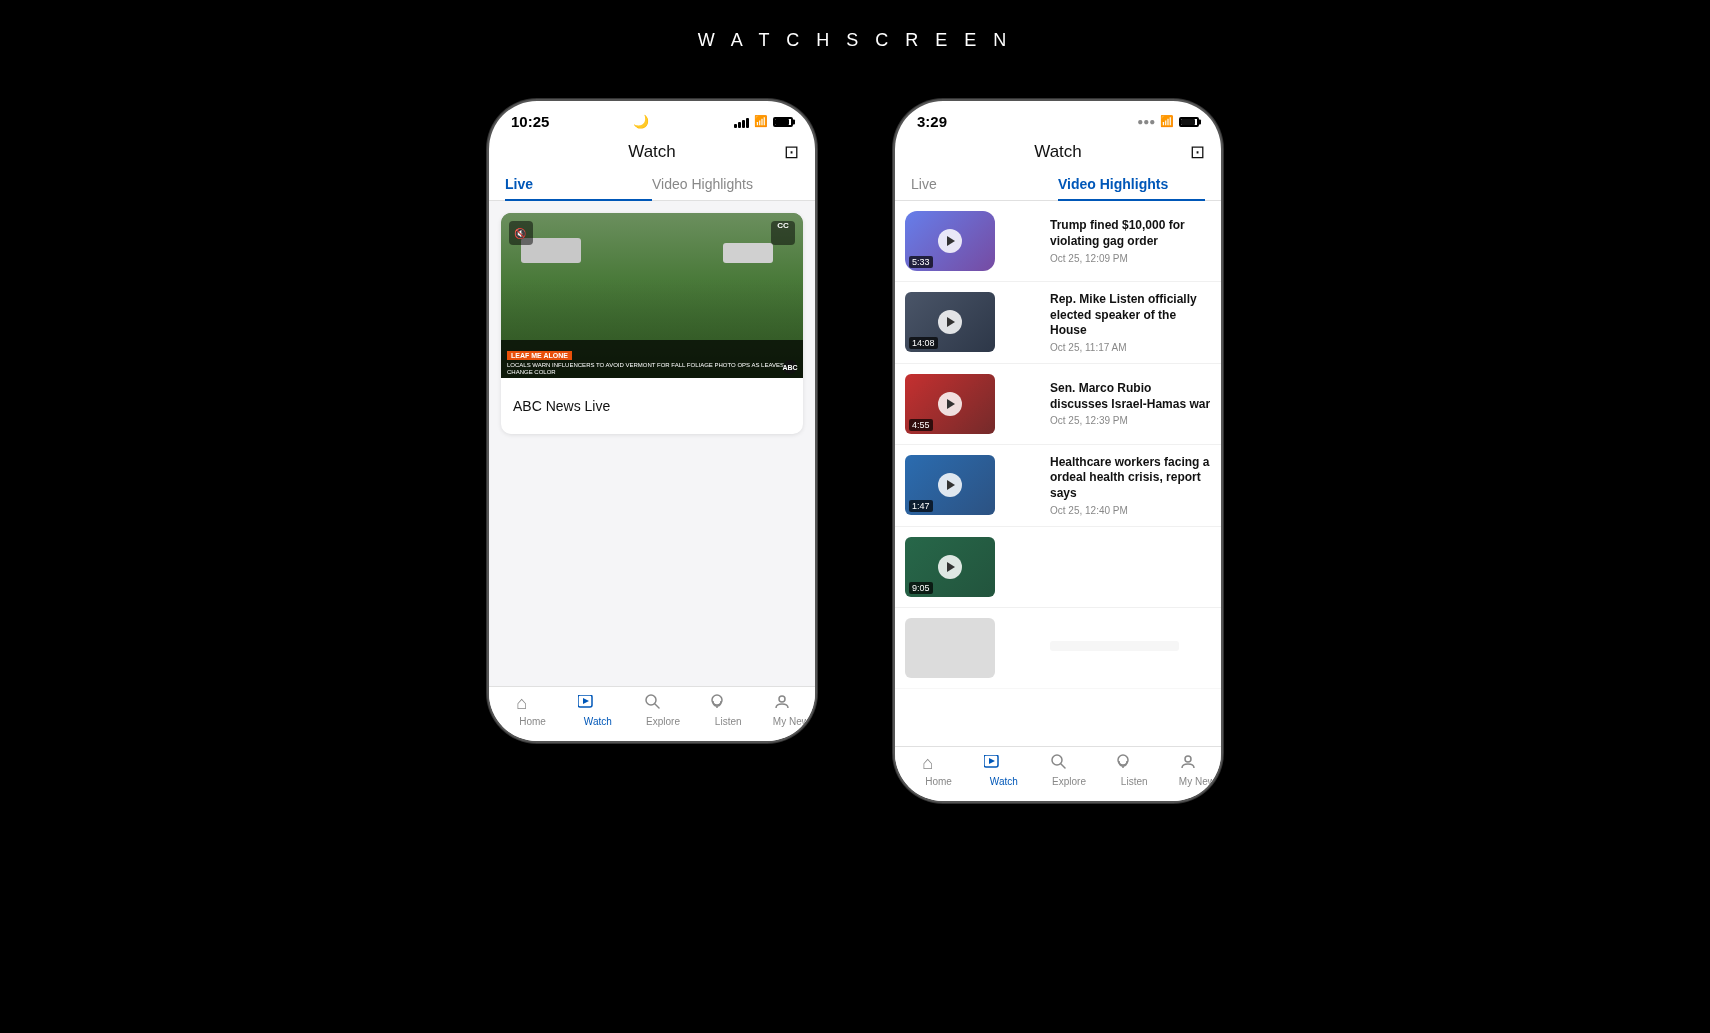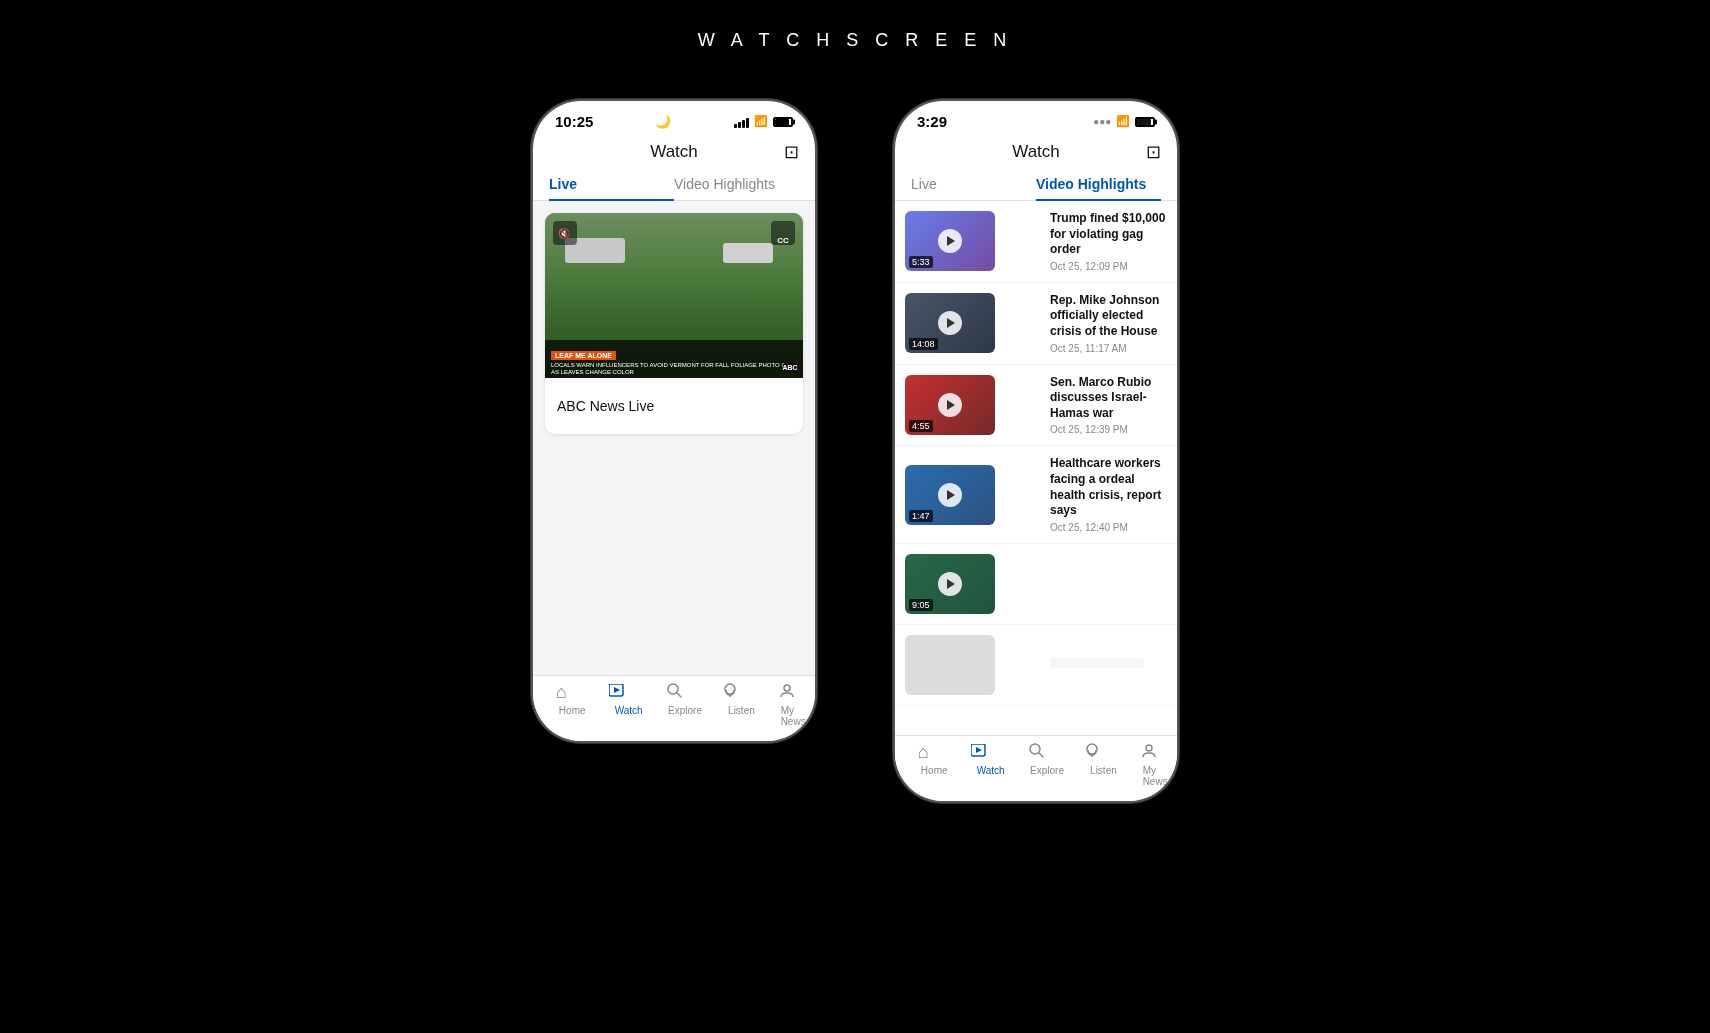--- a/index.html
+++ b/index.html
@@ -30,21 +30,21 @@
     }
     .phones-container {
       display: flex;
       gap: 80px;
       align-items: flex-start;
     }
     
     .phone {
       background: #fff;
       border-radius: 48px;
-      width: 282px;
+      width: 326px;
       min-height: 640px;
       position: relative;
       box-shadow: 0 0 0 2px #555, 0 0 0 3px #333;
       overflow: hidden;
       display: flex;
       flex-direction: column;
     }
     .phone-inner {
       display: flex;
       flex-direction: column;
@@ -195,21 +195,21 @@
       width: 24px; height: 24px;
       display: flex; align-items: center; justify-content: center;
       color: #fff; font-size: 10px;
     }
     .video-cc-btn {
       position: absolute;
       top: 8px; right: 8px;
       background: rgba(0,0,0,0.5);
       border-radius: 4px;
       width: 24px; height: 24px;
-      display: flex; align-items: flex-end; justify-content: center;
+      display: flex; align-items: flex-start; justify-content: center;
       color: #fff; font-size: 9px;
       font-weight: bold;
     }
     .video-lower-third {
       position: absolute;
       bottom: 0; left: 0; right: 0;
       background: rgba(0,0,0,0.7);
       padding: 4px 6px 2px;
     }
     .lower-third-headline {
@@ -314,21 +314,21 @@
     .video-info { flex: 1; margin-left: 45px; }
     .video-title {
       font-size: 12px;
       font-weight: 600;
       color: #111;
       line-height: 1.3;
       margin-bottom: 3px;
     }
     .video-meta { font-size: 10px; color: #888; }
     
-    .thumb-trump { background: linear-gradient(135deg, #667eea, #764ba2); }
+    .thumb-trump { background: linear-gradient(135deg, #667eea, #764ba2); border-radius: 12px; }
     .thumb-johnson { background: linear-gradient(135deg, #4a5568, #2d3748); }
     .thumb-rubio { background: linear-gradient(135deg, #c53030, #742a2a); }
     .thumb-health { background: linear-gradient(135deg, #2b6cb0, #2c5282); }
     .thumb-hostage { background: linear-gradient(135deg, #276749, #22543d); }
   </style>
 </head>
 <body>
 
 <div class="page-wrapper">
 
@@ -481,21 +481,21 @@
           </div>
 
           <div class="video-list-item">
             <div class="video-thumb-small thumb-johnson">
               <div class="play-btn-overlay">
                 <div class="play-triangle"></div>
               </div>
               <div class="video-duration">14:08</div>
             </div>
             <div class="video-info">
-              <div class="video-title">Rep. Mike Johnson officially elected crisis of the House</div>
+              <div class="video-title">Rep. Mike Listen officially elected speaker of the House</div>
               <div class="video-meta">Oct 25, 11:17 AM</div>
             </div>
           </div>
 
           <div class="video-list-item">
             <div class="video-thumb-small thumb-rubio">
               <div class="play-btn-overlay">
                 <div class="play-triangle"></div>
               </div>
               <div class="video-duration">4:55</div>

